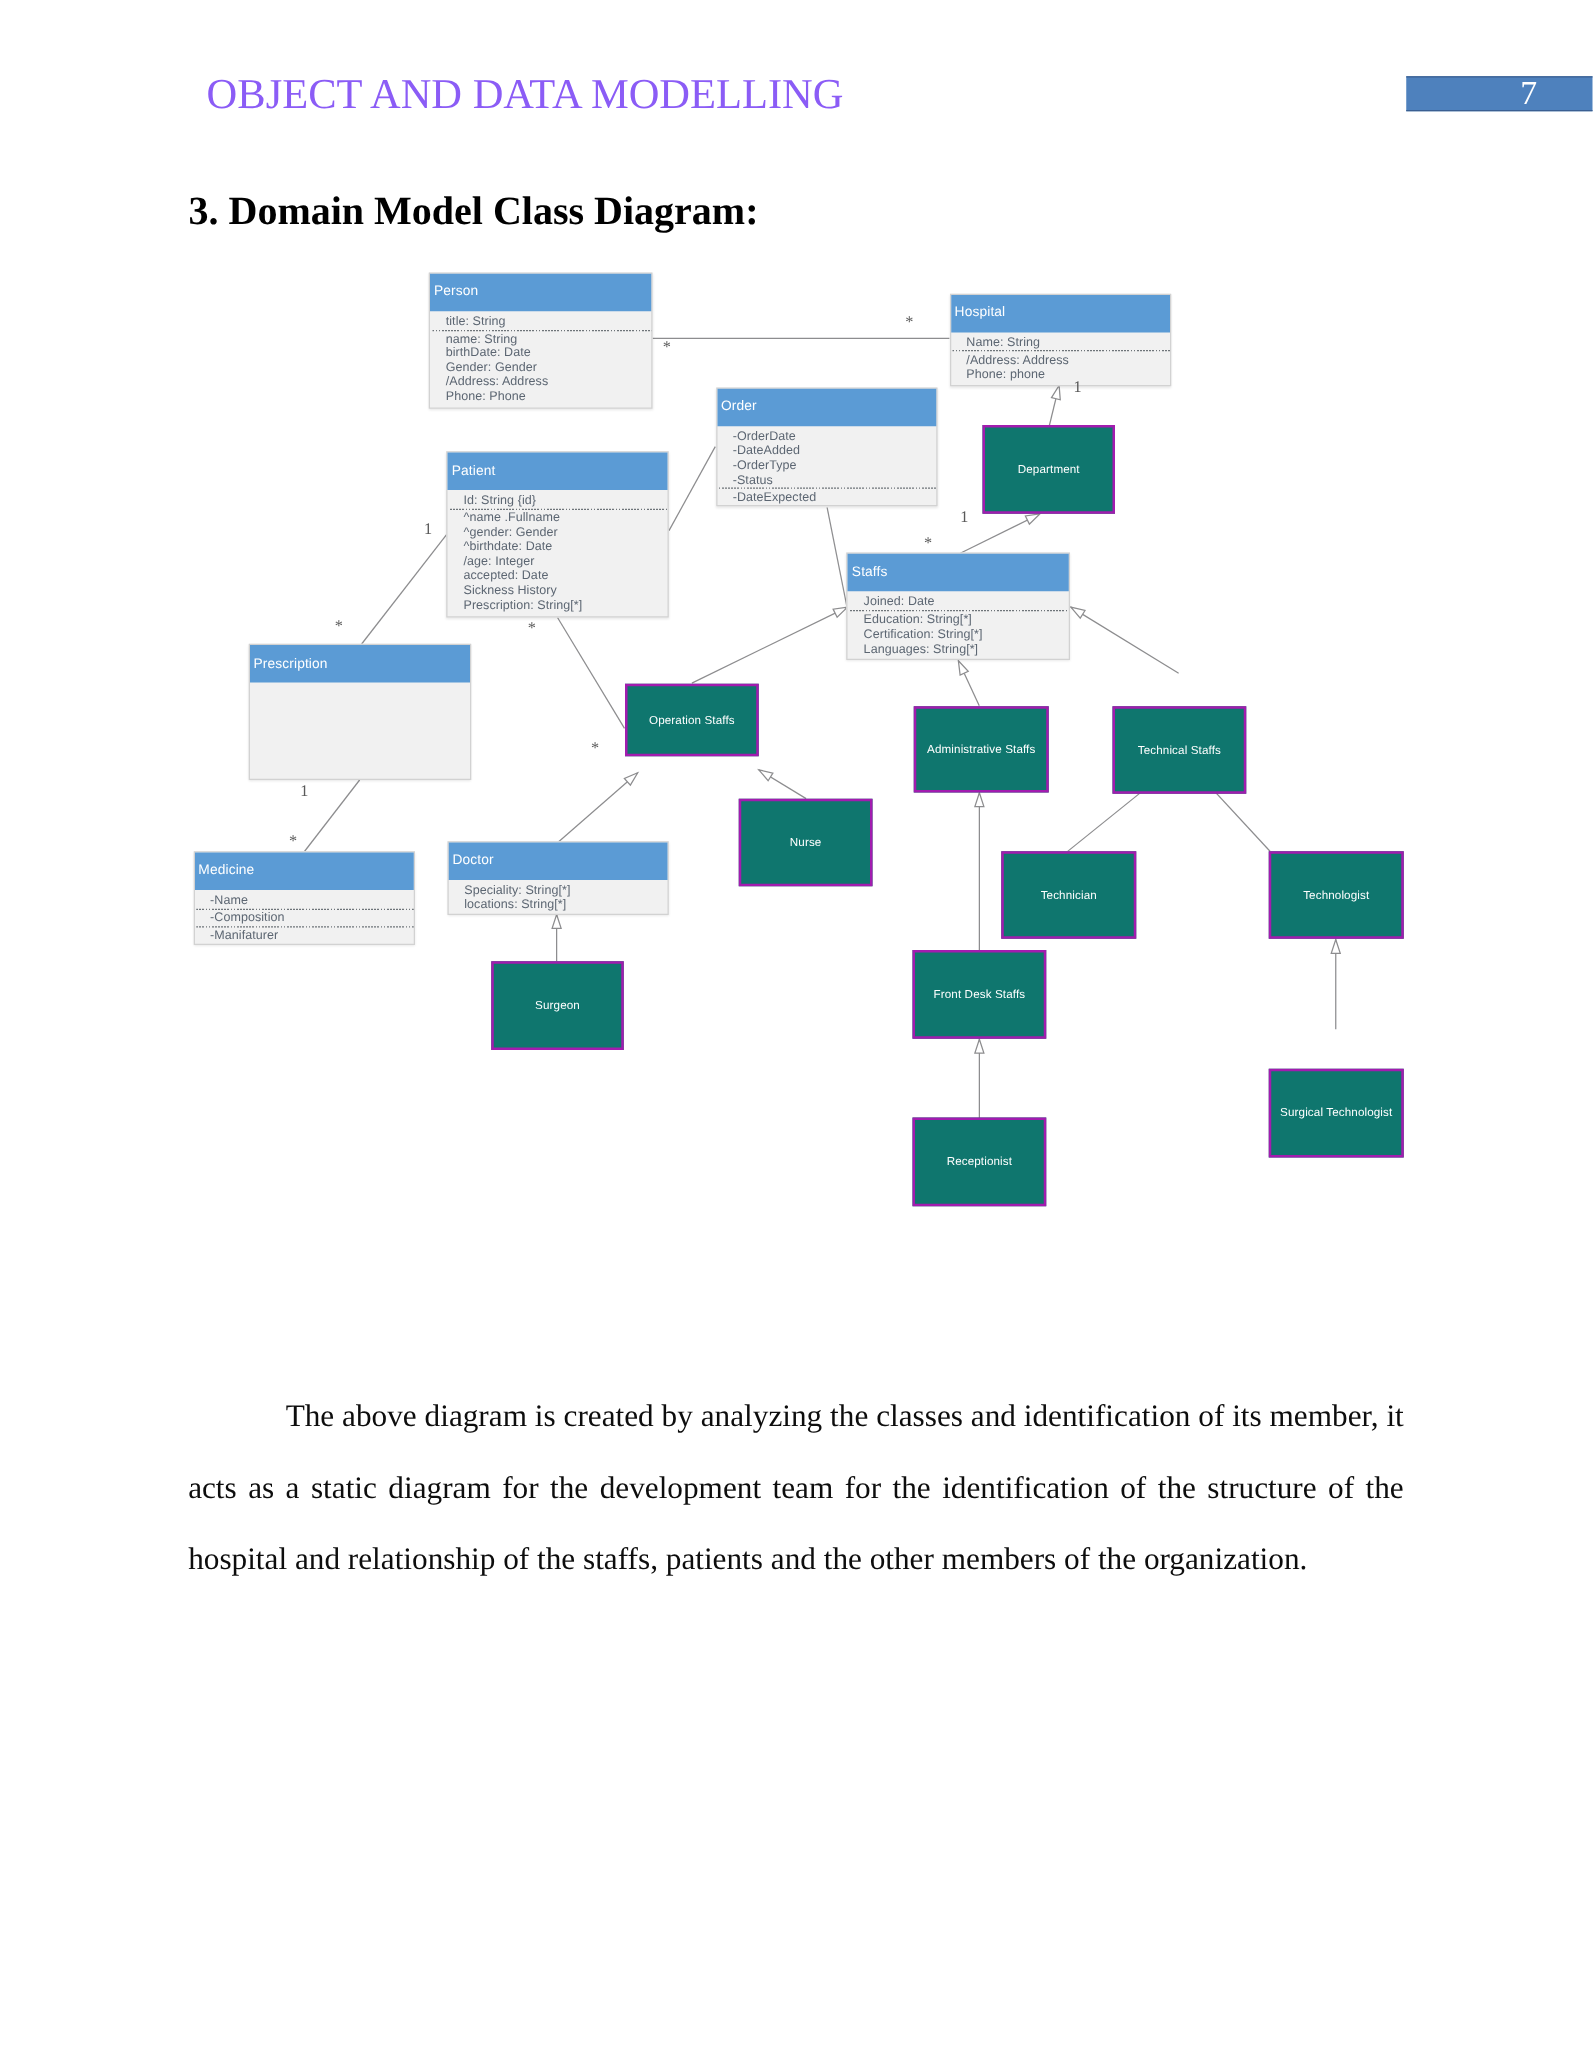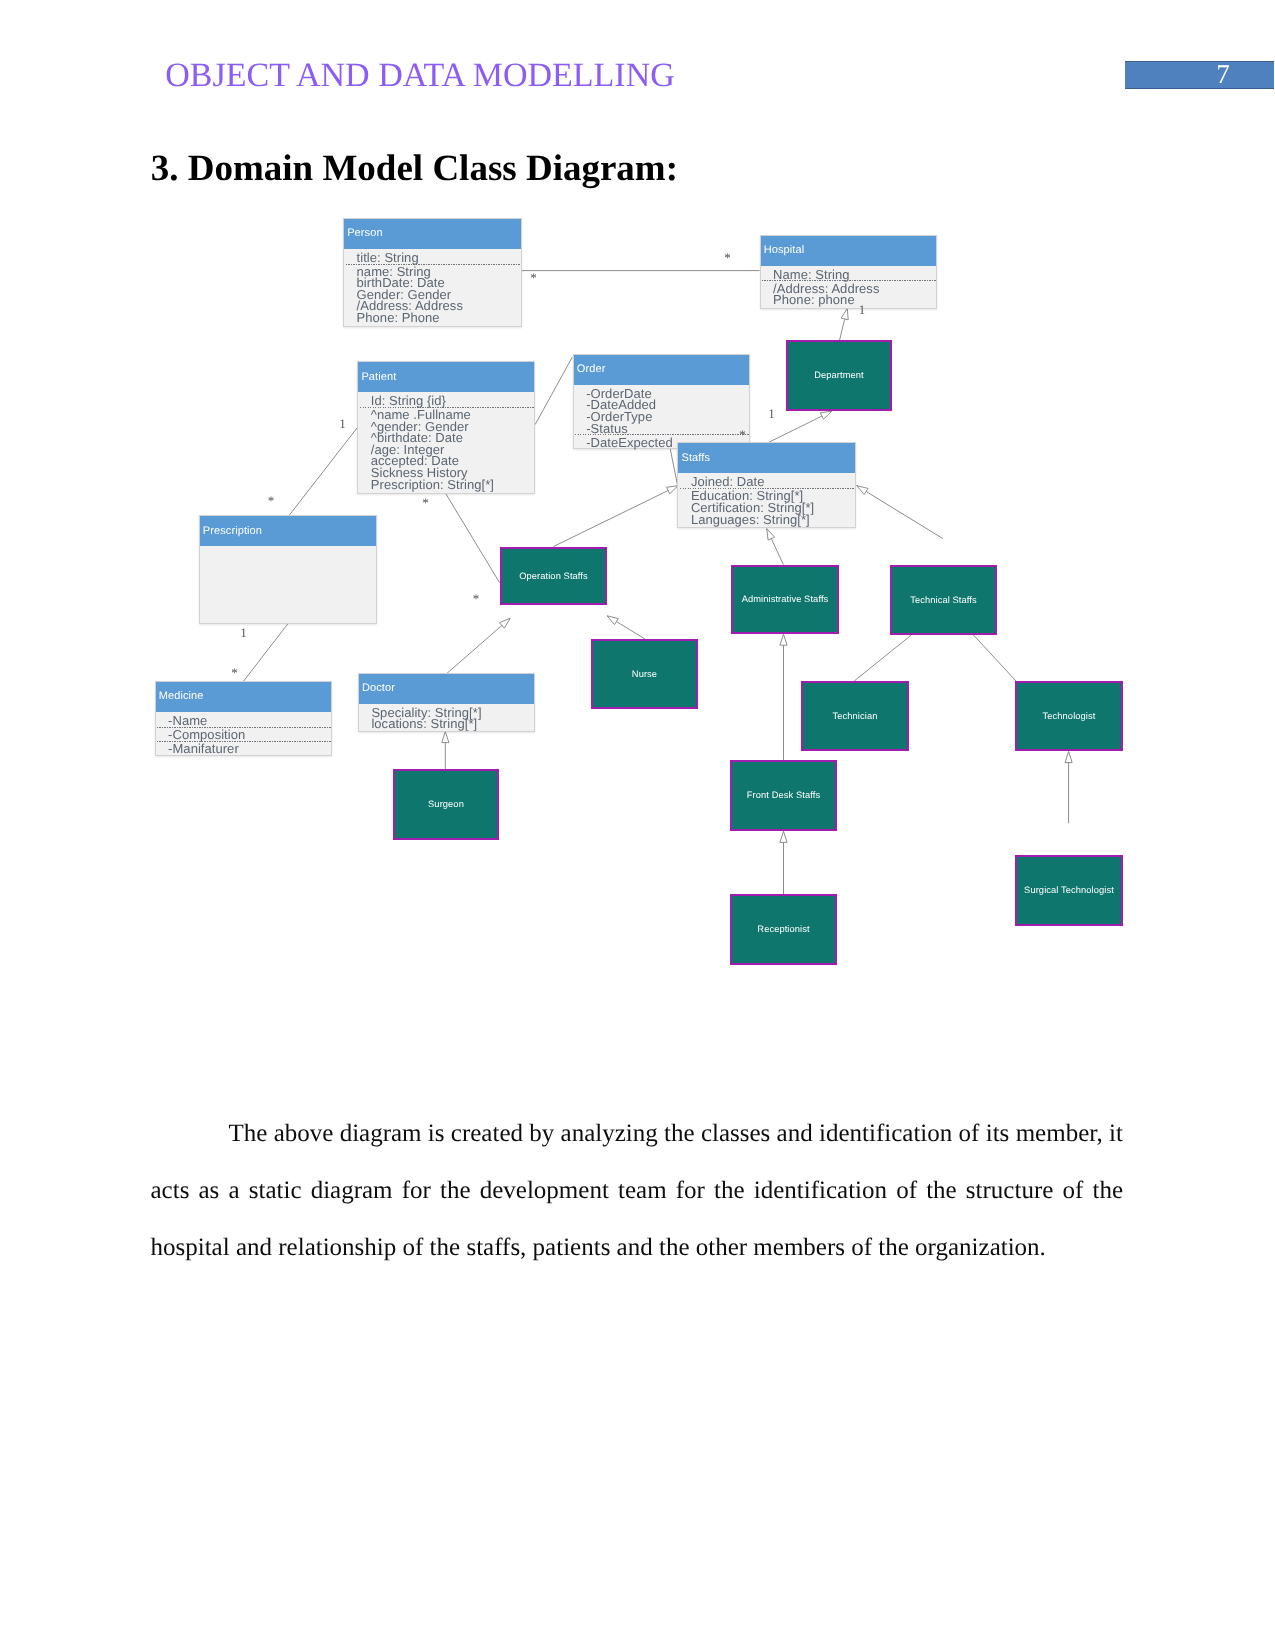--- a/index.html
+++ b/index.html
@@ -2,33 +2,33 @@
 <html><head>
 <meta charset="utf-8">
 <style>
   html,body{margin:0;padding:0;}
   body{width:1275px;height:1650px;background:#ffffff;font-family:"Liberation Serif",serif;position:relative;overflow:hidden;
        -webkit-font-smoothing:antialiased;text-rendering:geometricPrecision;}
   #page{position:absolute;left:0;top:0;width:1275px;height:1650px;transform:translateZ(0);}
   .hdr-title{position:absolute;left:165.3px;top:62.6px;font-size:34px;line-height:25.7px;color:#8b5cf6;white-space:nowrap;}
   .pagenum-box{position:absolute;left:1124.7px;top:60.6px;width:149px;height:28px;background:#4E81BD;border-top:1px solid #3a5f91;border-bottom:1px solid #3a5f91;box-sizing:border-box;}
   .pagenum-txt{position:absolute;left:1124.7px;top:59.6px;width:105px;height:28px;line-height:28px;text-align:right;color:#ffffff;font-size:27px;}
-  .sect-title{position:absolute;left:150.8px;top:154px;font-size:37px;line-height:29px;font-weight:bold;color:#000;white-space:nowrap;}
+  .sect-title{position:absolute;left:150.8px;top:154px;font-size:32px;line-height:29px;font-weight:bold;color:#000;white-space:nowrap;}
   .para{position:absolute;left:150.5px;top:1105px;width:972.5px;font-size:25px;line-height:57px;text-align:justify;color:#0d0d0d;text-indent:78px;}
   #diagram{position:absolute;left:0;top:0;width:1275px;height:1050px;}
   svg.lines{position:absolute;left:0;top:0;width:1275px;height:1050px;overflow:visible;pointer-events:none;}
   svg.lines .conn{fill:none;stroke:#8d8d8f;stroke-width:1;shape-rendering:geometricPrecision;}
   svg.lines .arrowhead{fill:#ffffff;stroke:#8d8d8f;stroke-width:1;stroke-linejoin:miter;shape-rendering:geometricPrecision;}
   .node{position:absolute;box-sizing:border-box;}
   .simple{background:#0f766e;border:2px solid #a21caf;color:#fff;display:flex;align-items:center;justify-content:center;
           font-family:"Liberation Sans",sans-serif;font-size:9.3px;text-align:center;line-height:11px;letter-spacing:0.1px;}
   .cls{border:1px solid #d2d2d2;background:#F1F1F1;box-shadow:0 1px 2px rgba(0,0,0,0.10);}
   .cls .hd{background:#5B9BD5;color:#fff;font-family:"Liberation Sans",sans-serif;font-size:11px;
            padding-left:3.2px;box-sizing:border-box;display:flex;align-items:center;letter-spacing:0.1px;padding-bottom:0.8px;}
-  .cls .bd{font-family:"Liberation Sans",sans-serif;font-size:13px;color:#5c6672;padding:3.1px 0 0 12.6px;box-sizing:border-box;letter-spacing:0.05px;}
+  .cls .bd{font-family:"Liberation Sans",sans-serif;font-size:10px;color:#5c6672;padding:3.1px 0 0 12.6px;box-sizing:border-box;letter-spacing:0.05px;}
   .cls .bd div{line-height:11.55px;white-space:nowrap;}
   .cls .bd .sep{height:1px;line-height:0;margin:0.3px 0 1.3px -11px;width:calc(100% + 11px);
                 background-image:repeating-linear-gradient(to right,#6e7479 0,#6e7479 1.4px,rgba(0,0,0,0) 1.4px,rgba(0,0,0,0) 2.5px);}
   .mult{position:absolute;font-family:"Liberation Serif",serif;font-size:13px;color:#595959;line-height:13px;white-space:nowrap;}
   .mult span{position:absolute;left:0;top:0;transform:translate(-50%,-50%);display:block;}
 </style>
 </head>
 <body>
 
 <div id="page">
@@ -85,21 +85,21 @@
     </div>
     <div class="cls node" style="left:759.5px;top:234.5px;width:177px;height:74px;">
       <div class="hd" style="height:30px">Hospital</div>
       <div class="bd">
         <div>Name: String</div>
         <div class="sep"></div>
         <div>/Address: Address</div>
         <div>Phone: phone</div>
       </div>
     </div>
-    <div class="cls node" style="left:572.6px;top:309.8px;width:177.5px;height:95px;margin-top:44px;">
+    <div class="cls node" style="left:572.6px;top:309.8px;width:177.5px;height:95px;">
       <div class="hd" style="height:30px">Order</div>
       <div class="bd">
         <div>-OrderDate</div>
         <div>-DateAdded</div>
         <div>-OrderType</div>
         <div>-Status</div>
         <div class="sep"></div>
         <div>-DateExpected</div>
       </div>
     </div>

